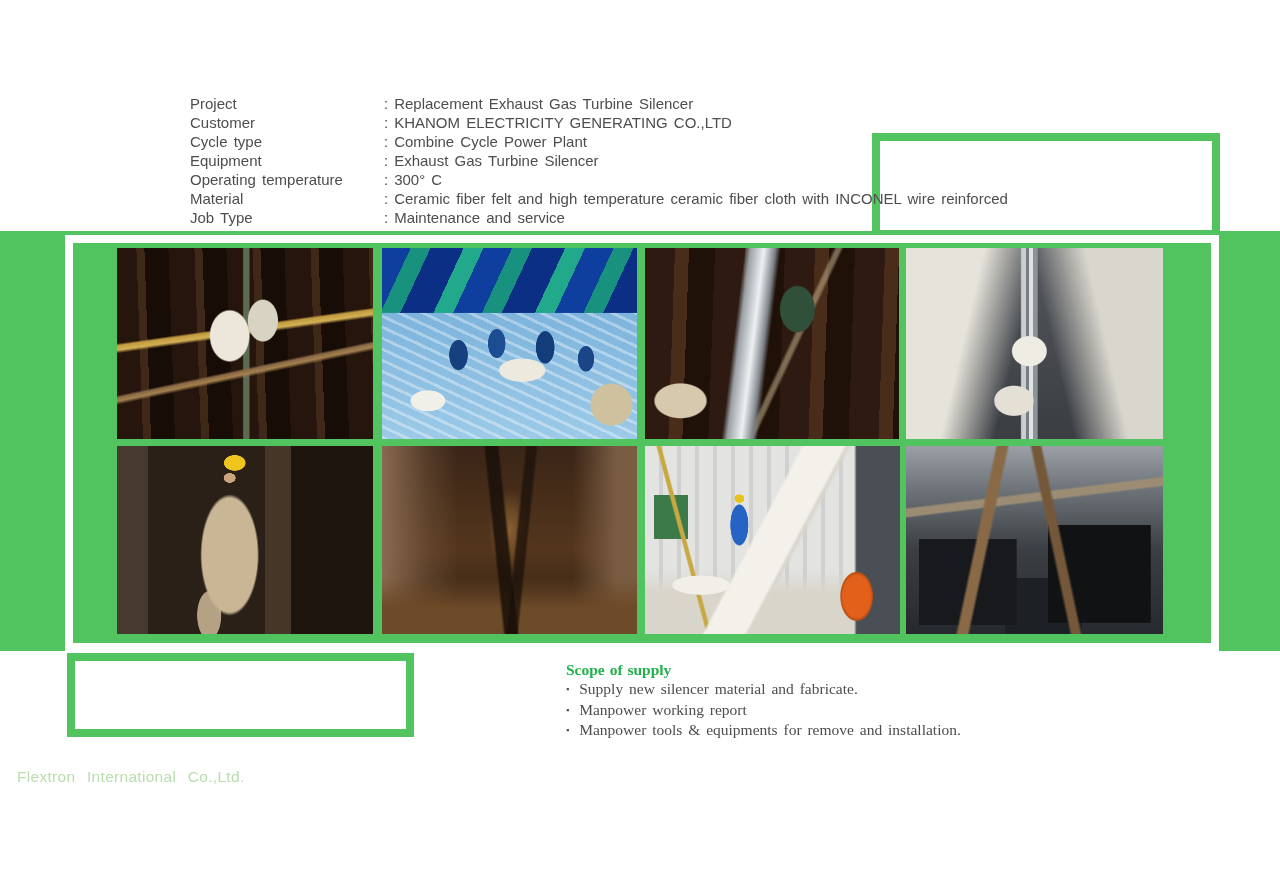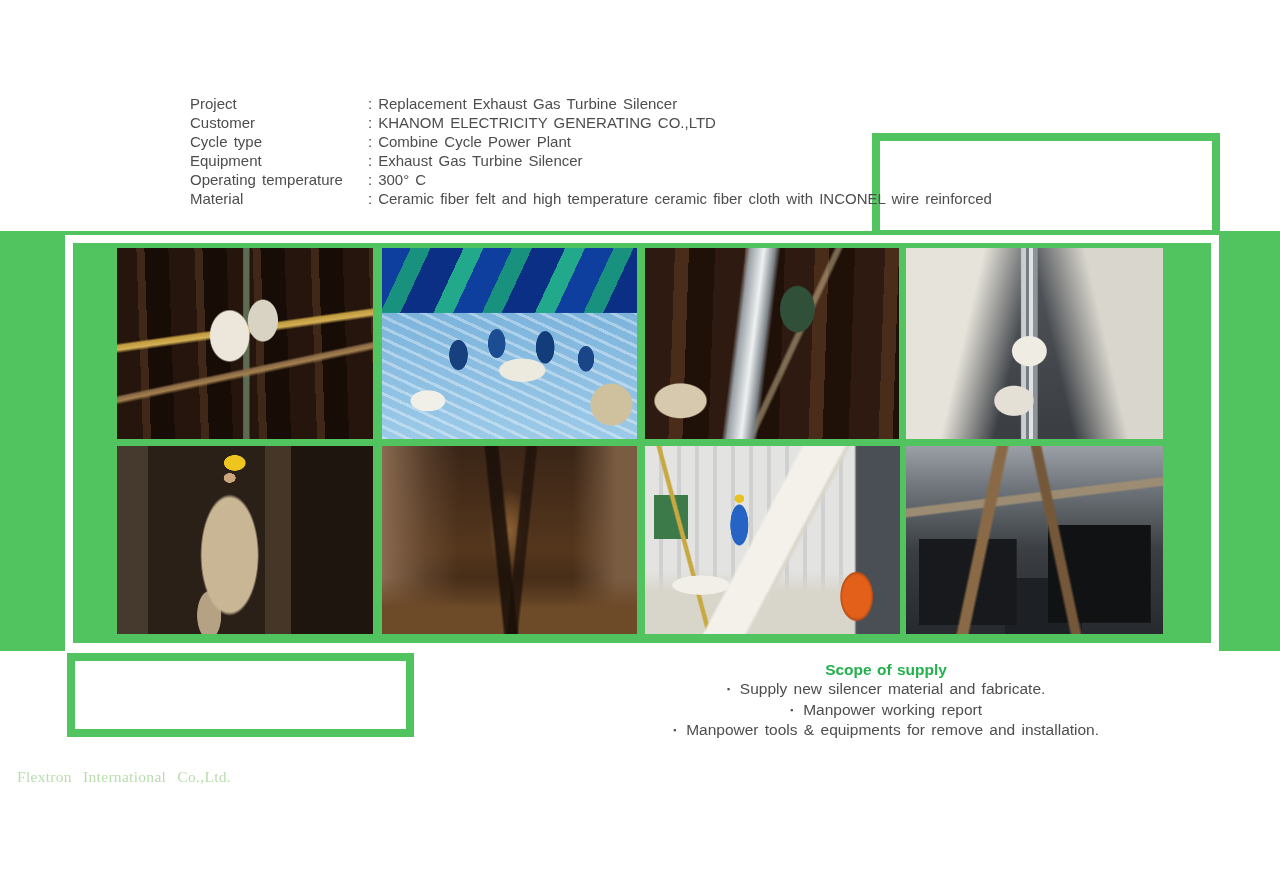--- a/index.html
+++ b/index.html
@@ -6,21 +6,21 @@
   body{
     width:1280px;height:869px;position:relative;overflow:hidden;
     background:#ffffff;
     font-family:"Liberation Sans", sans-serif;
   }
   
   .info-block{
     position:absolute;left:190px;top:94px;width:830px;z-index:5;
     font-size:15px;color:#4d4d4d;word-spacing:2px;
   }
-  .info-row{display:flex;line-height:19px;}
+  .info-row{display:flex;line-height:19px;gap:16px;}
   .info-label{width:178px;flex:none;}
   .info-sep{margin-right:6px;}
   .info-value{white-space:nowrap;}
   
   .box-tr{
     position:absolute;left:872px;top:133px;width:348px;height:105px;
     border:8px solid #52c45f;background:#fff;box-sizing:border-box;z-index:1;
   }
   .band{
     position:absolute;left:0;top:231px;width:1280px;height:420px;
@@ -113,28 +113,28 @@
     background:
       linear-gradient(102deg, rgba(0,0,0,0) 30%, #8a6a46 31%, #8a6a46 34%, rgba(0,0,0,0) 35%),
       linear-gradient(78deg, rgba(0,0,0,0) 55%, #75573a 56%, #75573a 58.5%, rgba(0,0,0,0) 59.5%),
       linear-gradient(173deg, rgba(0,0,0,0) 28%, #9c8c74 29%, #9c8c74 32%, rgba(0,0,0,0) 33%),
       linear-gradient(#17191c,#17191c) 8% 92% / 38% 46% no-repeat,
       linear-gradient(#101214,#101214) 92% 88% / 40% 52% no-repeat,
       linear-gradient(#1d2024,#1d2024) 55% 100% / 30% 30% no-repeat,
       linear-gradient(180deg, #9aa0a5 0%, #6f757a 22%, #3b3f44 55%, #26292d);
   }
   
-  .scope{position:absolute;right:74px;top:660px;width:640px;text-align:center;z-index:5;}
+  .scope{position:absolute;right:74px;top:660px;width:640px;text-align:left;z-index:5;font-family:Liberation Serif, serif;}
   .scope-title{color:#22b14c;font-weight:bold;font-size:15.5px;line-height:19px;word-spacing:1px;}
   .scope-item{font-size:15.5px;color:#4d4d4d;line-height:19.5px;word-spacing:2px;}
   .bullet{font-size:9px;vertical-align:2px;margin-right:10px;color:#4d4d4d;}
   
   .footer-company{
     position:absolute;left:17px;top:768px;z-index:5;
-    font-size:15.5px;color:#b9ddae;word-spacing:7px;letter-spacing:.3px;font-family:Liberation Serif, serif;
+    font-size:15.5px;color:#b9ddae;word-spacing:7px;letter-spacing:.3px;
   }
 </style>
 </head>
 <body>
 
 <div class="info-block">
   <div class="info-row">
     <span class="info-label">Project</span>
     <span class="info-value"><span class="info-sep">:</span><span>Replacement Exhaust Gas Turbine Silencer</span></span>
   </div>
@@ -151,20 +151,24 @@
     <span class="info-value"><span class="info-sep">:</span><span>Exhaust Gas Turbine Silencer</span></span>
   </div>
   <div class="info-row">
     <span class="info-label">Operating temperature</span>
     <span class="info-value"><span class="info-sep">:</span><span>300° C</span></span>
   </div>
   <div class="info-row">
     <span class="info-label">Material</span>
     <span class="info-value"><span class="info-sep">:</span><span>Ceramic fiber felt and high temperature ceramic fiber cloth with INCONEL wire reinforced</span></span>
   </div>
+  <div class="info-row">
+    <span class="info-label">Job Type</span>
+    <span class="info-value"><span class="info-sep">:</span><span>Maintenance and service</span></span>
+  </div>
 </div>
 
 <div class="box-tr"></div>
 <div class="band"></div>
 <div class="frame"></div>
 <div class="box-bl"></div>
 
 <div class="ph p1" title="Workers in white suits on scaffolding inside dark turbine duct"></div>
 <div class="ph p2" title="Crew in blue coveralls preparing insulation material under striped tent"></div>
 <div class="ph p3" title="Worker fitting flexible silver duct inside silencer casing"></div>

